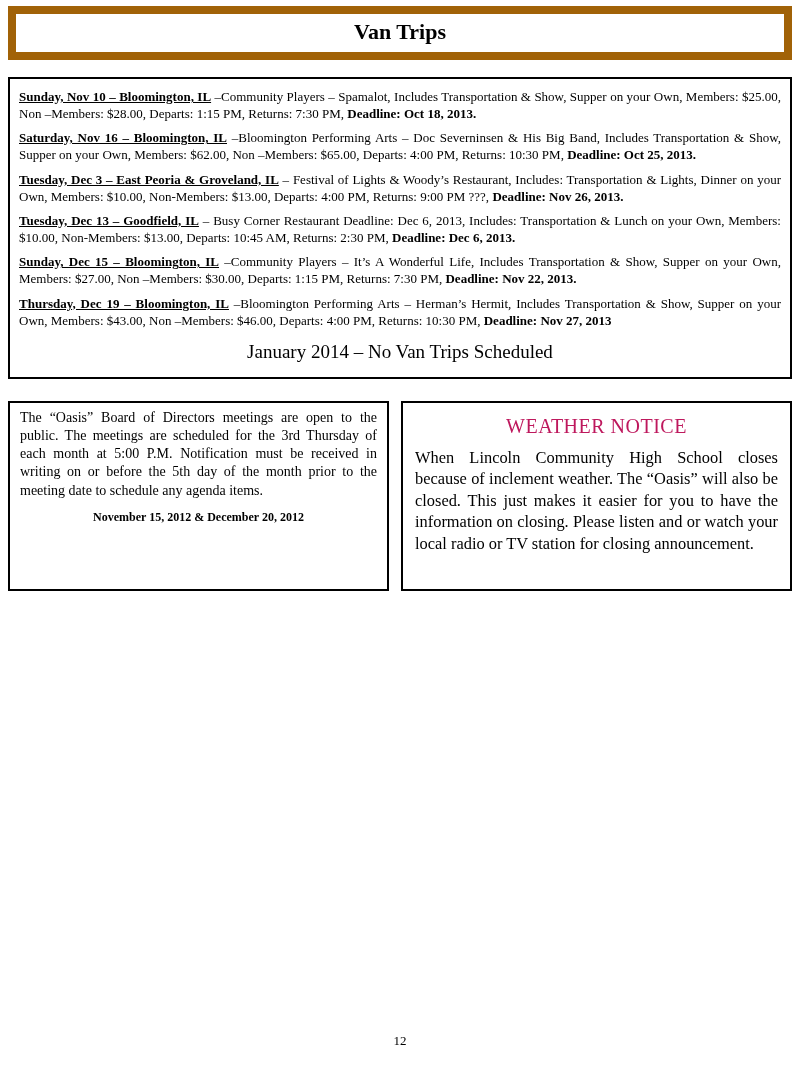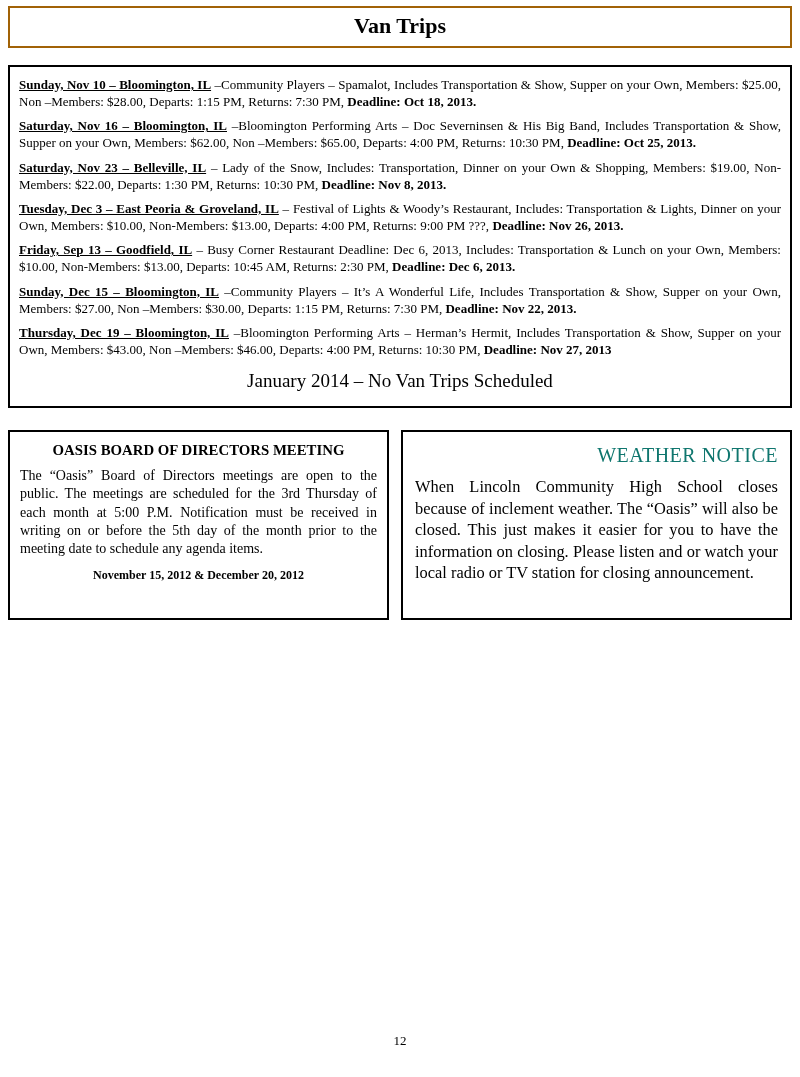--- a/index.html
+++ b/index.html
@@ -7,21 +7,21 @@
     width: 800px;
     height: 1077px;
     position: relative;
     box-sizing: border-box;
     padding: 6px 8px 0;
     background: #ffffff;
     color: #000000;
     font-family: "Liberation Serif", "DejaVu Serif", serif;
   }
   .title-box {
-    border: 2px solid #a16207;
+    border: 8px solid #a16207;
     text-align: center;
     padding: 5px 0 7px;
     margin: 0 0 17px 0;
   }
   .title-box h1 {
     margin: 0;
     font-size: 22px;
     font-weight: bold;
     font-family: "Liberation Serif", "DejaVu Serif", serif;
   }
@@ -85,26 +85,26 @@
     margin: 0;
   }
   .weather-box {
     flex: 1;
     border: 2px solid #000;
     box-sizing: border-box;
     padding: 6px 12px 8px;
     min-height: 190px;
   }
   .weather-title {
-    text-align: right;
+    text-align: center;
     font-weight: normal;
     font-size: 20px;
     letter-spacing: 0.5px;
     margin: 6px 0 9px 0;
-    color: #0f766e;
+    color: #be185d;
   }
   .weather-body {
     font-size: 16.4px;
     line-height: 1.31;
     text-align: justify;
     margin: 0;
   }
   .page-number {
     position: absolute;
     bottom: 28px;
@@ -119,32 +119,30 @@
 
 <div class="page">
 
   <div class="title-box">
     <h1>Van Trips</h1>
   </div>
 
   <div class="trips-box">
     <p class="trip"><span class="trip-heading">Sunday, Nov 10 – Bloomington, IL</span><span> –Community Players – Spamalot, Includes Transportation &amp; Show, Supper on your Own, Members: $25.00, Non –Members: $28.00, Departs: 1:15 PM, Returns: 7:30 PM, </span><span class="trip-deadline">Deadline: Oct 18, 2013.</span></p>
     <p class="trip"><span class="trip-heading">Saturday, Nov 16 – Bloomington, IL</span><span> –Bloomington Performing Arts – Doc Severninsen &amp; His Big Band, Includes Transportation &amp; Show, Supper on your Own, Members: $62.00, Non –Members: $65.00, Departs: 4:00 PM, Returns: 10:30 PM, </span><span class="trip-deadline">Deadline: Oct 25, 2013.</span></p>
-    <p class="trip"><span class="trip-heading">Saturday, Nov 23 – Belleville, IL</span><span> – Lady of the Snow, Includes: Transportation, Dinner on your Own &amp; Shopping, Members: $19.00, Non-Members: $22.00, Departs: 1:30 PM, Returns: 10:30 PM, </span><span class="trip-deadline">Deadline: Nov 8, 2013.</span></p>
     <p class="trip"><span class="trip-heading">Tuesday, Dec 3 – East Peoria &amp; Groveland, IL</span><span> – Festival of Lights &amp; Woody’s Restaurant, Includes: Transportation &amp; Lights, Dinner on your Own, Members: $10.00, Non-Members: $13.00, Departs: 4:00 PM, Returns: 9:00 PM ???, </span><span class="trip-deadline">Deadline: Nov 26, 2013.</span></p>
-    <p class="trip"><span class="trip-heading">Friday, Sep 13 – Goodfield, IL</span><span> – Busy Corner Restaurant Deadline: Dec 6, 2013, Includes: Transportation &amp; Lunch on your Own, Members: $10.00, Non-Members: $13.00, Departs: 10:45 AM, Returns: 2:30 PM, </span><span class="trip-deadline">Deadline: Dec 6, 2013.</span></p>
+    <p class="trip"><span class="trip-heading">Tuesday, Dec 13 – Goodfield, IL</span><span> – Busy Corner Restaurant Deadline: Dec 6, 2013, Includes: Transportation &amp; Lunch on your Own, Members: $10.00, Non-Members: $13.00, Departs: 10:45 AM, Returns: 2:30 PM, </span><span class="trip-deadline">Deadline: Dec 6, 2013.</span></p>
     <p class="trip"><span class="trip-heading">Sunday, Dec 15 – Bloomington, IL</span><span> –Community Players – It’s A Wonderful Life, Includes Transportation &amp; Show, Supper on your Own, Members: $27.00, Non –Members: $30.00, Departs: 1:15 PM, Returns: 7:30 PM, </span><span class="trip-deadline">Deadline: Nov 22, 2013.</span></p>
     <p class="trip"><span class="trip-heading">Thursday, Dec 19 – Bloomington, IL</span><span> –Bloomington Performing Arts – Herman’s Hermit, Includes Transportation &amp; Show, Supper on your Own, Members: $43.00, Non –Members: $46.00, Departs: 4:00 PM, Returns: 10:30 PM, </span><span class="trip-deadline">Deadline: Nov 27, 2013</span></p>
     <p class="no-trips">January 2014 – No Van Trips Scheduled</p>
   </div>
 
   <div class="bottom-row">
 
     <div class="board-box">
-      <p class="board-title">OASIS BOARD OF DIRECTORS MEETING</p>
       <p class="board-body">The “Oasis” Board of Directors meetings are open to the public.  The meetings are scheduled for the 3rd Thursday of each month at 5:00 P.M.  Notification must be  received in writing on or before the 5th day of the month prior to the meeting date to  schedule any agenda items.</p>
       <p class="board-dates">November 15, 2012 &amp; December 20, 2012</p>
     </div>
 
     <div class="weather-box">
       <p class="weather-title">WEATHER NOTICE</p>
       <p class="weather-body">When Lincoln Community High School closes because of inclement weather.  The “Oasis” will also be closed.  This just makes it easier for you to have the information on closing.  Please listen and or watch your local radio or TV station for  closing announcement.</p>
     </div>
 
   </div>

